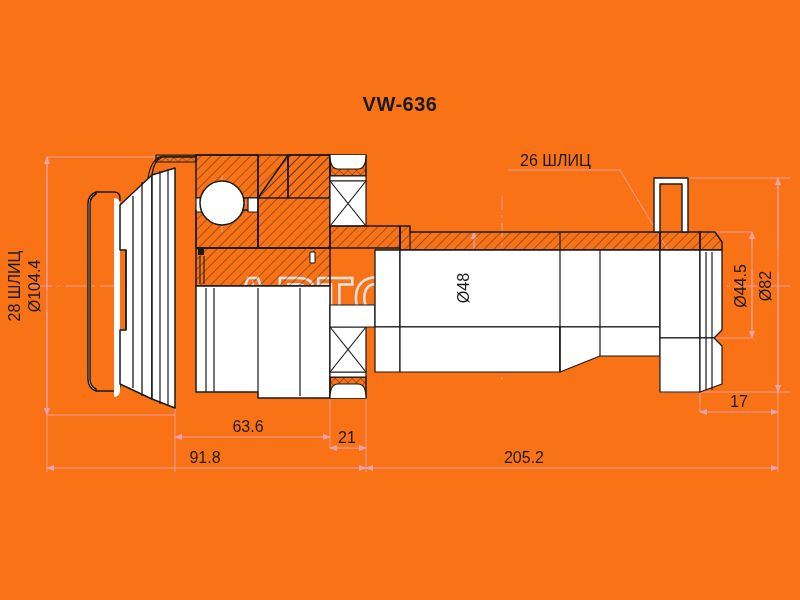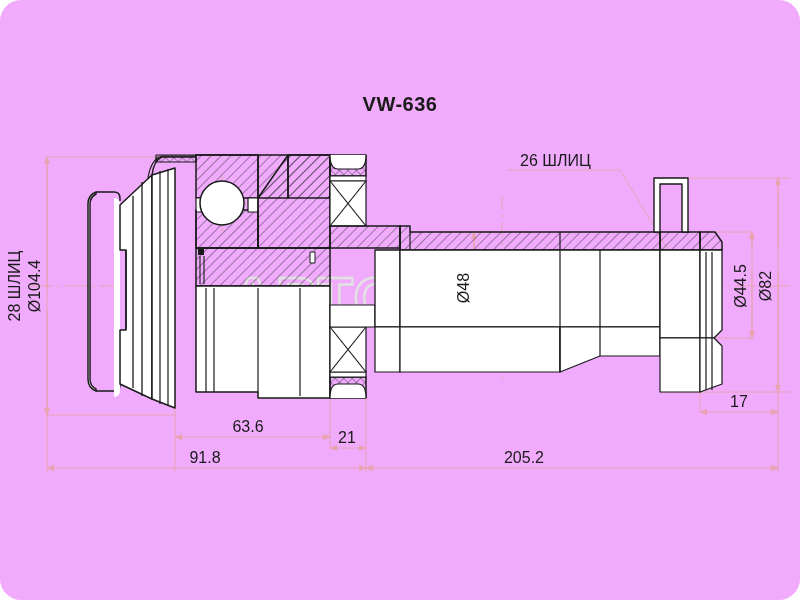--- a/index.html
+++ b/index.html
@@ -4,24 +4,23 @@
 <style>
   html, body {
     margin: 0;
     padding: 0;
     background: #ffffff;
   }
   #root {
     position: relative;
     width: 800px;
     height: 600px;
-    background: #f0abfc;
+    background: #f97316;
     font-family: "Liberation Sans", sans-serif;
     overflow: hidden;
-    border-radius: 21px;
   }
   #title {
     position: absolute;
     left: 0;
     top: 93px;
     width: 800px;
     text-align: center;
     font-size: 20px;
     font-weight: bold;
     color: #1a1a1a;

